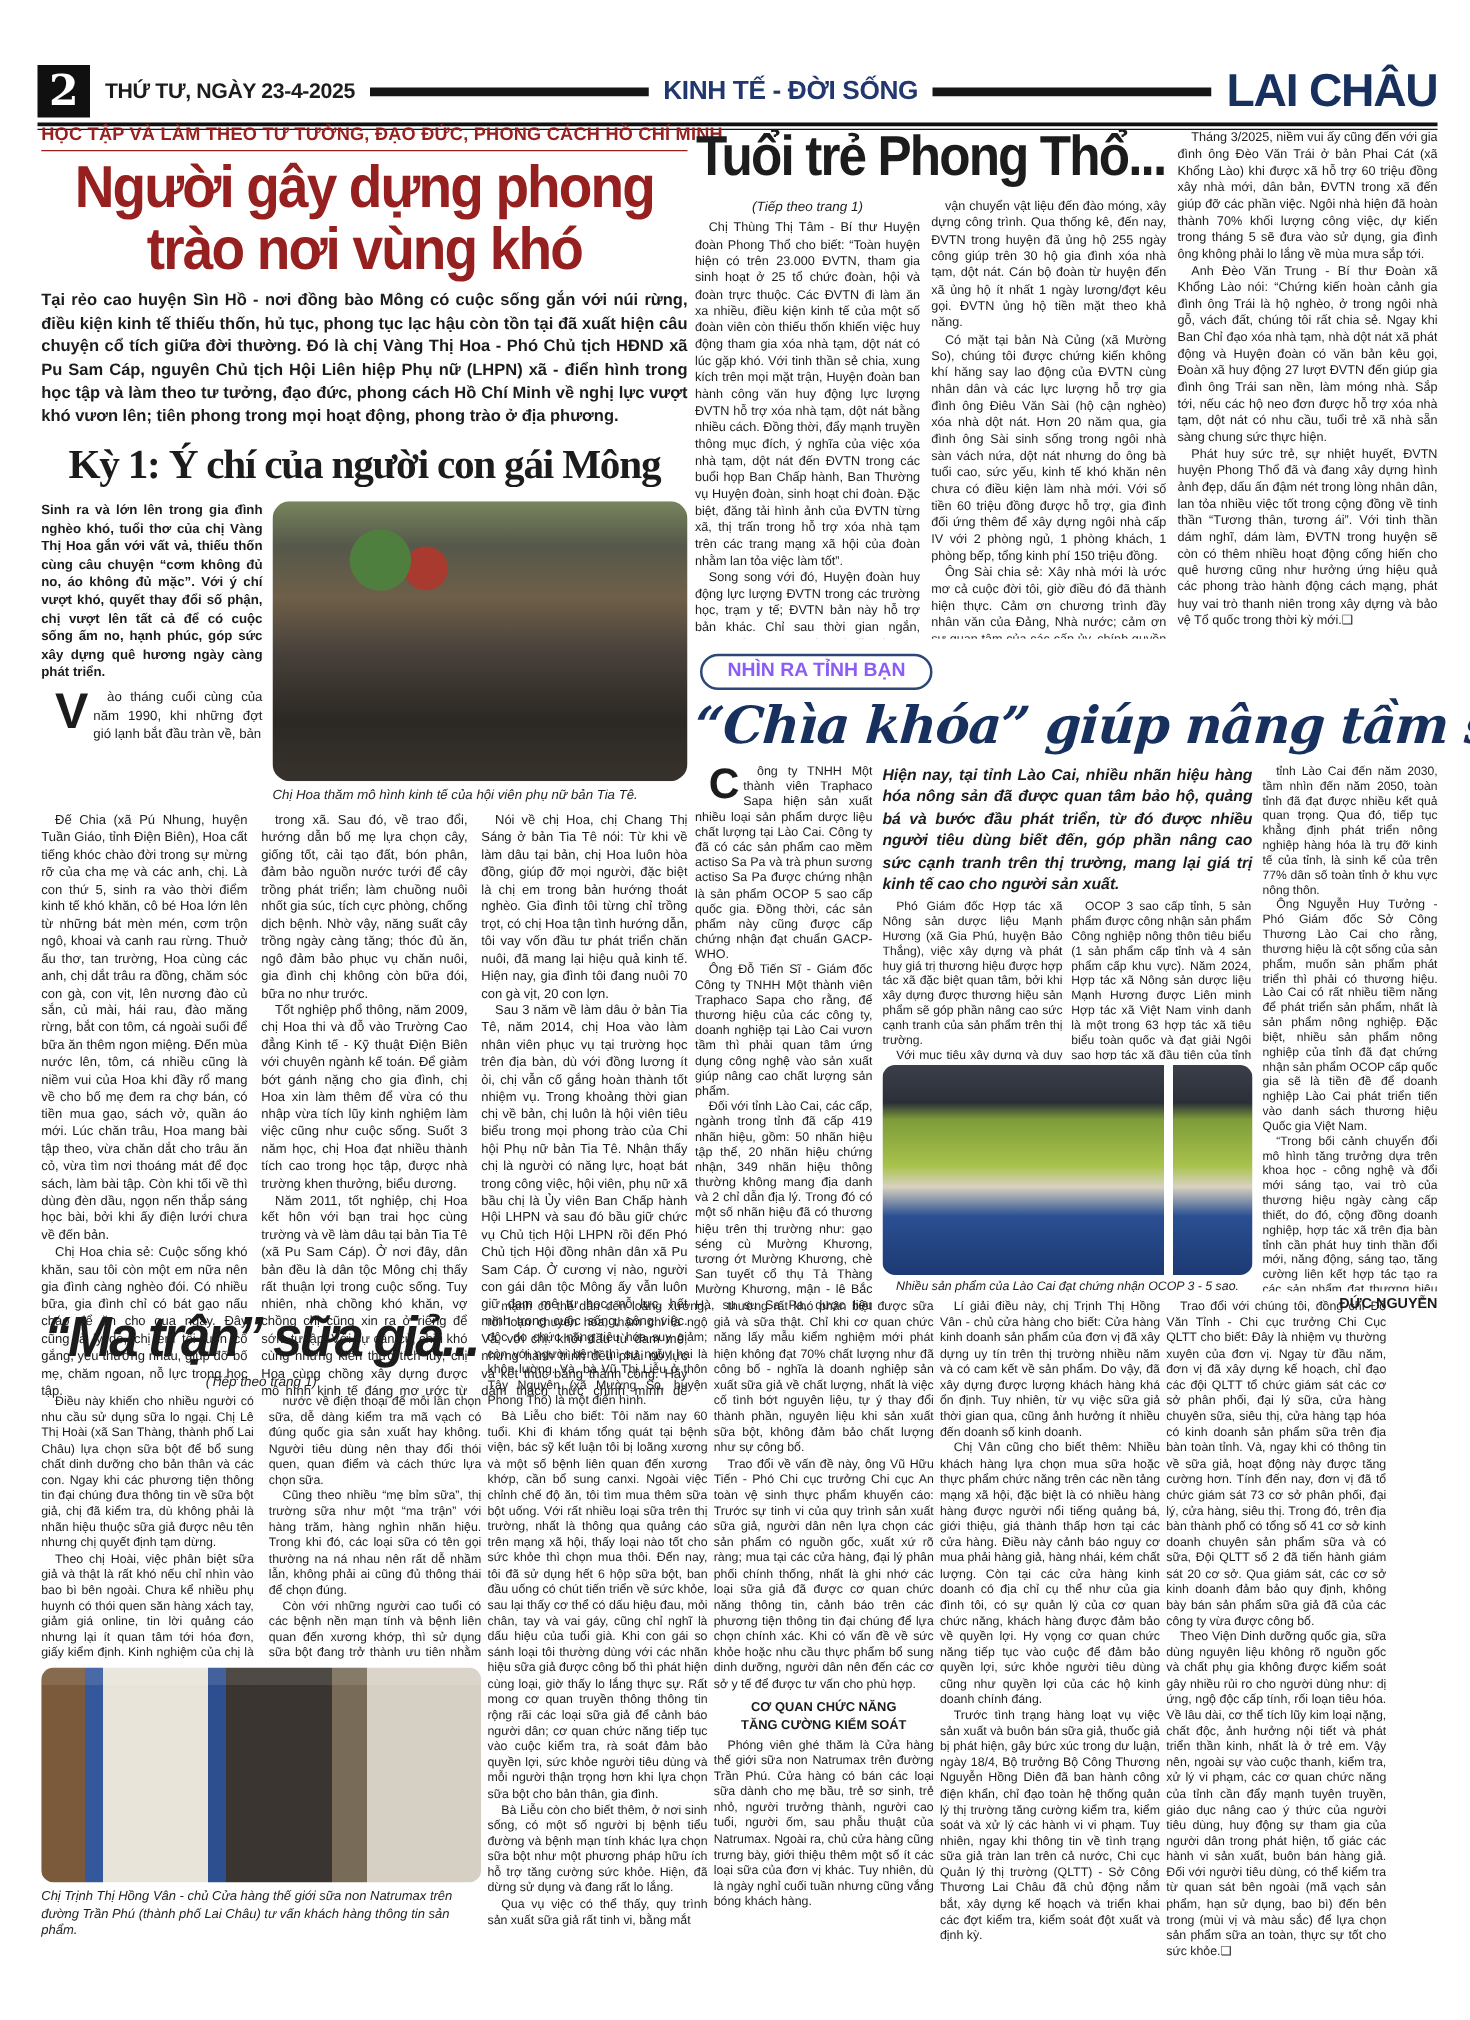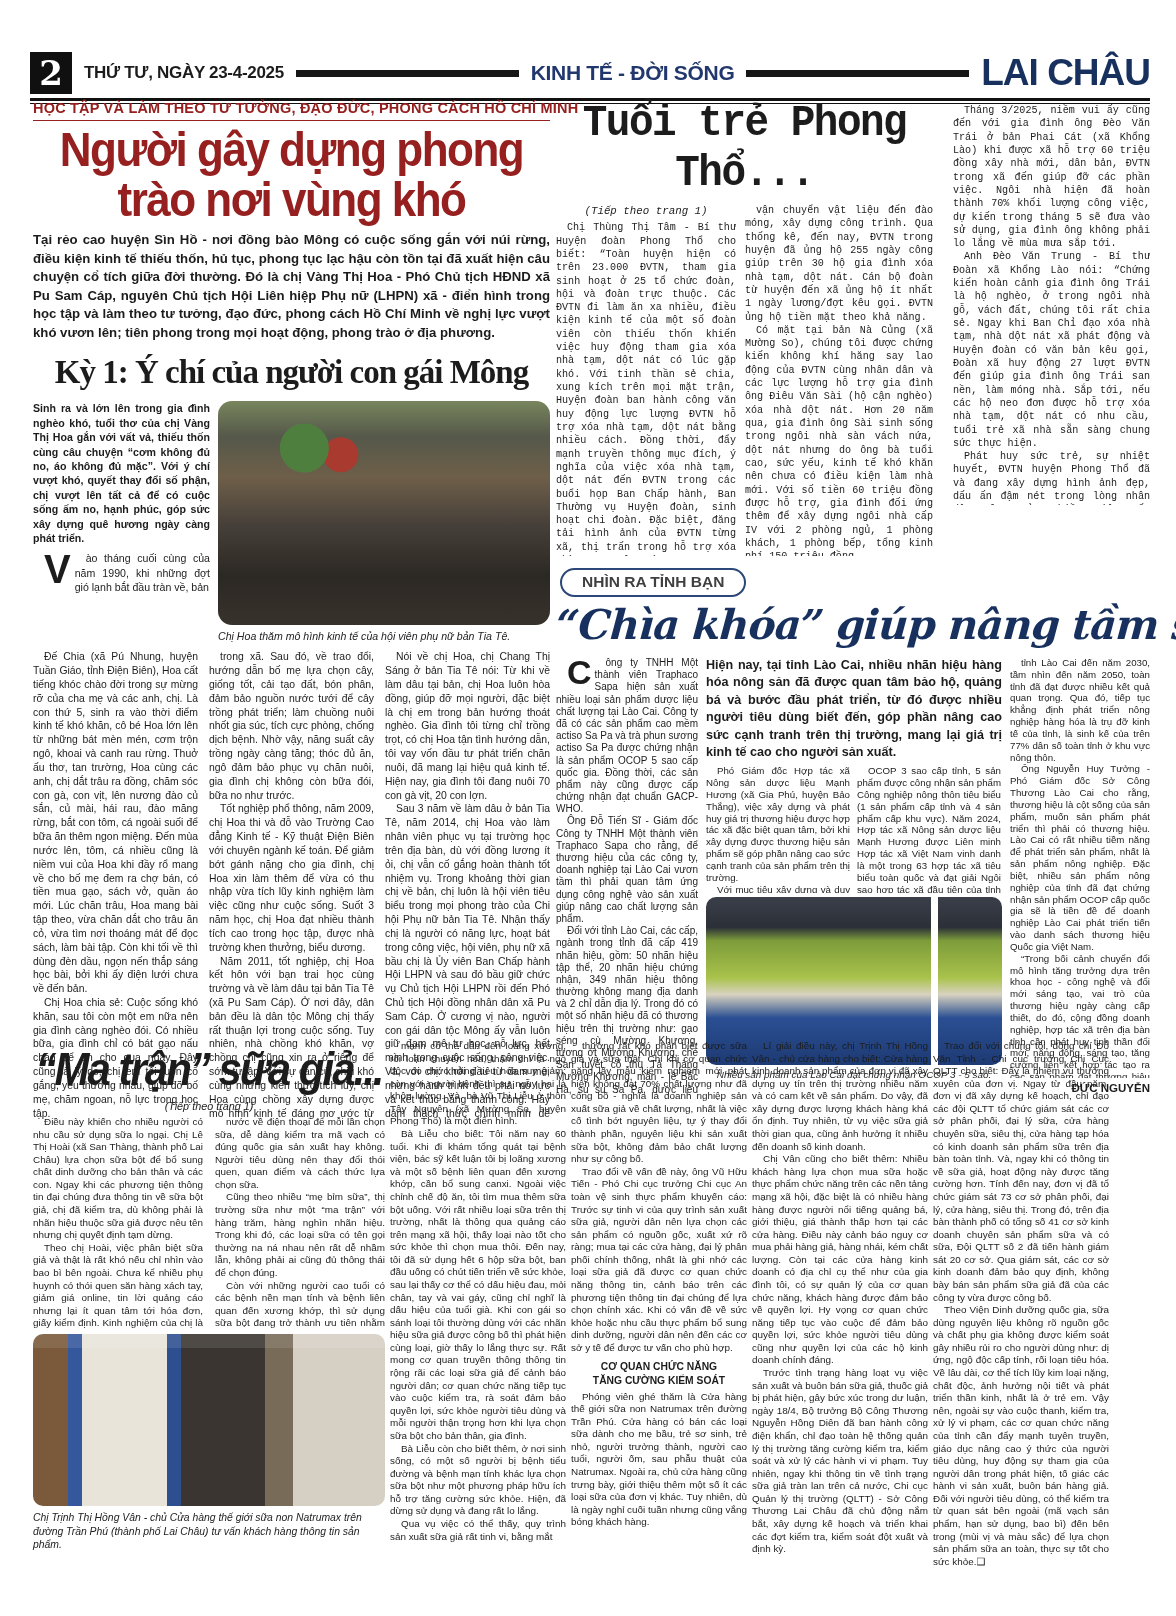--- a/index.html
+++ b/index.html
@@ -41,43 +41,43 @@
     background:
       radial-gradient(circle at 26% 21%, #4f7f3f 0 24px, rgba(0,0,0,0) 25px),
       radial-gradient(circle at 37% 24%, #a83a30 0 17px, rgba(0,0,0,0) 18px),
       linear-gradient(180deg,#77855d 0%, #55584a 16%, #6e5f49 34%, #47403a 55%, #2c2823 78%, #37322c 100%);
   }
   .caption1 { font-size:10.6px; margin:5px 0 8px 185px; width:332px; }
   .mong-cols { display:flex; gap:11px; }
   .mong-cols .col { width:165px; height:470px; font-size:10.4px; line-height:1.33; overflow:hidden; }
   
   .right-zone { position:absolute; left:556px; top:100px; width:594px; }
-  .tt-wrap { display:flex; gap:20px;font-family:Liberation Mono, monospace; }
+  .tt-wrap { display:flex; gap:9px; }
   .tt-left { width:377px; }
   .tt-headline { font-size:41px; font-weight:bold; text-align:center; letter-spacing:-1.5px;
     transform:scaleY(1.1); margin:2px 0 10px 0; }
   .contnote { text-align:center; font-style:italic; font-size:10.8px; margin-bottom:3px; }
   .tt-cols2 { display:flex; gap:9px; }
   .tt-colA { width:180px; }
   .tt-colB { width:188px; }
   .tt-colC { width:208px; padding-top:4px; }
   .tt-col { font-size:10.1px; line-height:1.32; height:352px; overflow:hidden; }
   .tt-colC.tt-col { height:405px; }
   
   .ck { margin-top:12px; }
   .ck-tab { display:inline-block; border:2px solid #2c4878; border-radius:999px;
-    color:#404040; font-weight:bold; font-size:15.5px; padding:3px 20px 4px 20px; margin-left:4px; }
+    color:#8b5cf6; font-weight:bold; font-size:15.5px; padding:3px 20px 4px 20px; margin-left:4px; }
   .ck-headline { font-family:"DejaVu Serif", serif; font-style:italic; font-weight:bold;
     color:#17305e; font-size:41px; letter-spacing:-1px; text-align:center; margin:4px 0 8px 0;
     transform:skewX(-4deg); white-space:nowrap; }
   .ck-row { display:flex; gap:8px; }
   .ck-col1 { width:142px; height:438px; font-size:10px; line-height:1.22; overflow:hidden; }
   .ck-col1 p:first-child::first-letter { float:left; font-size:34px; line-height:0.8; padding:2px 3px 0 0; font-weight:bold; }
   .ck-mid { width:296px; display:flex; flex-direction:column; }
-  .ck-intro { font-weight:bold; font-size:12.6px; line-height:1.38; text-align:justify; margin-bottom:4px; }
+  .ck-intro { font-weight:bold; font-size:12.6px; line-height:1.38; text-align:justify; margin-bottom:4px;font-style:italic; }
   .ck-mid-cols { display:flex; gap:7px; }
   .ck-mcol { width:144px; height:128px; font-size:9.7px; line-height:1.22; overflow:hidden; }
   .photo2 { width:296px; height:168px; margin-top:4px;
     background:
       linear-gradient(90deg, rgba(0,0,0,0) 0 76%, #ffffff 76% 78.5%, rgba(0,0,0,0) 78.5%),
       linear-gradient(180deg,#3a3f49 0%, #2b2f38 18%, #7d9c3a 26%, #a9c24b 48%, #d8d2c0 58%, #2a4f92 72%, #1d3a73 100%);
     border-radius:10px; }
   .caption2 { font-size:9.9px; margin-top:4px; text-align:center; }
   .ck-col4 { width:140px; height:438px; font-size:9.7px; line-height:1.22; overflow:hidden;
     display:flex; flex-direction:column; }

